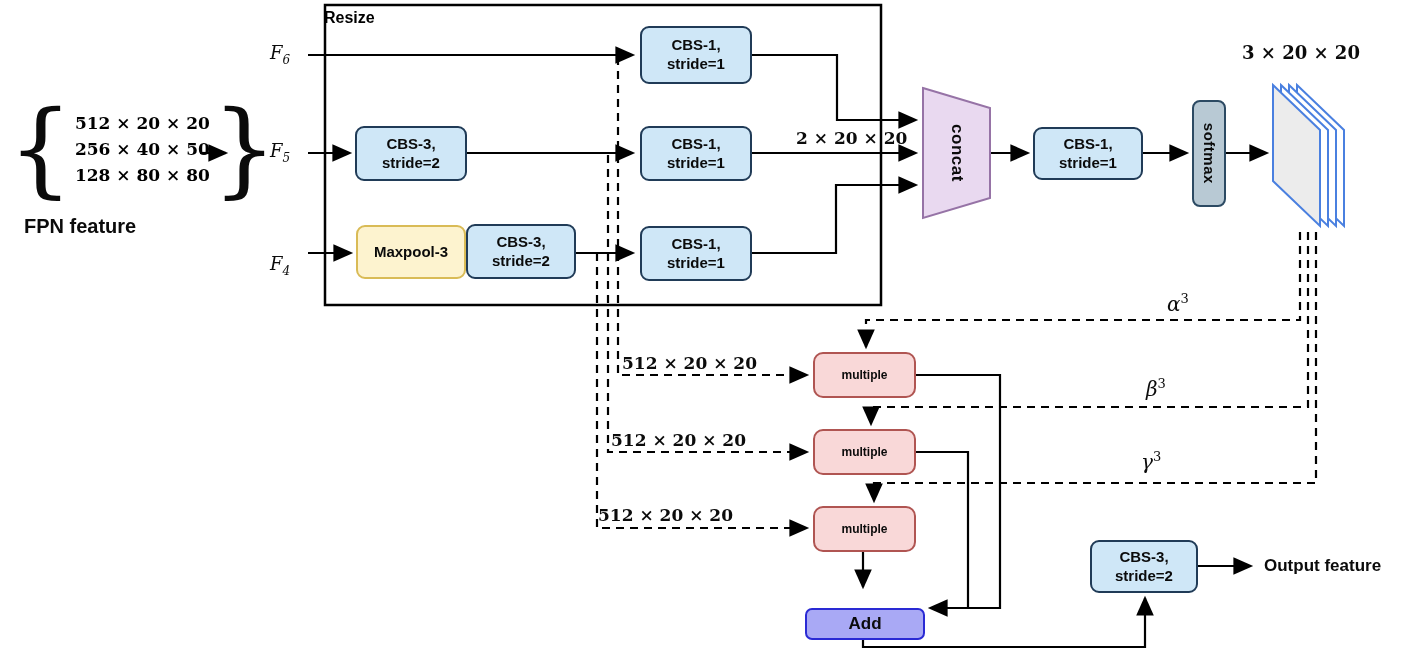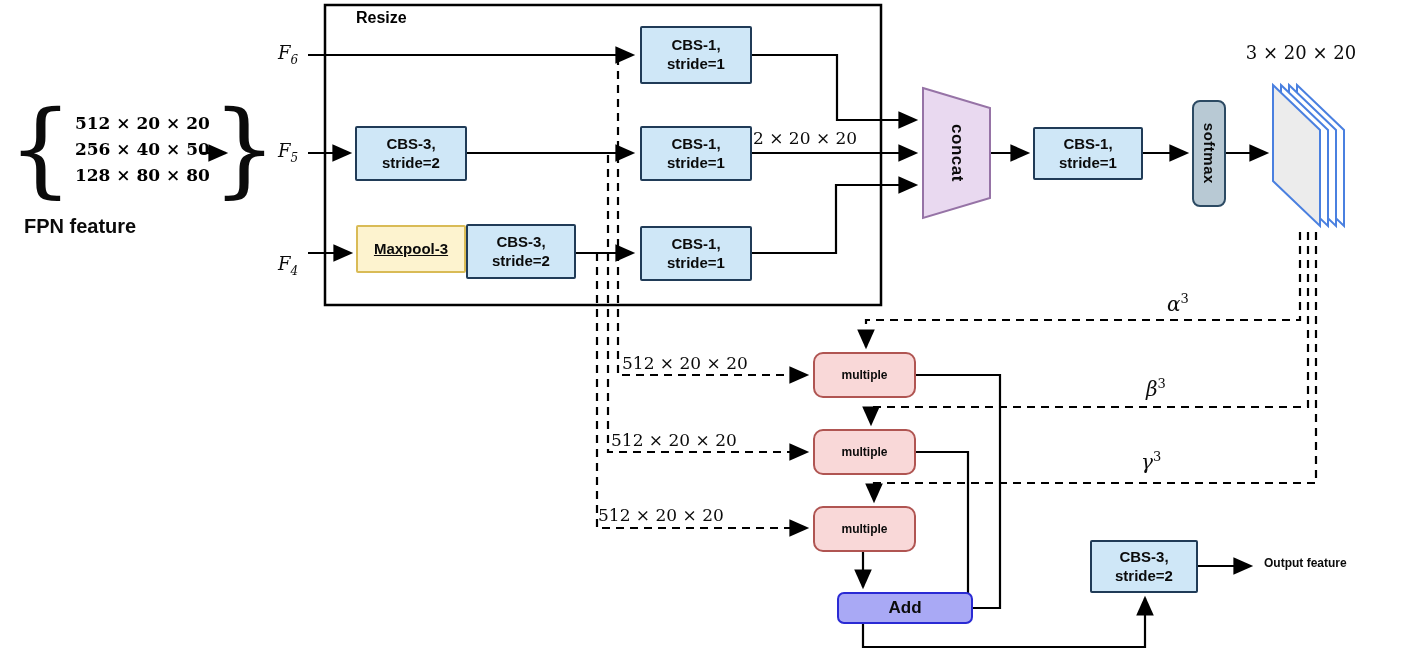--- a/index.html
+++ b/index.html
@@ -1,45 +1,45 @@
 <!DOCTYPE html>
 <html style="--cbs_fill: #cfe7f7; --cbs_border: #203b57; --maxpool_fill: #fdf3cf; --maxpool_border: #d9bb56; --concat_fill: #e9d9f0; --concat_border: #9673a6; --softmax_fill: #b8c9d4; --softmax_border: #2c4a63; --multiple_fill: #f9d8d8; --multiple_border: #b05552; --add_fill: #a9a9f5; --add_border: #2a2ad4; --stack_stroke: #4a80e0; --stack_front_fill: #ececec; --line_color: #000000;"><head>
 <meta charset="utf-8">
 <style>
   html,body{margin:0;padding:0;background:#fff;}
   #canvas{position:relative;width:1417px;height:657px;background:#fff;overflow:hidden;
           font-family:"Liberation Sans",sans-serif;}
   #wires{position:absolute;left:0;top:0;z-index:1;}
   .box{position:absolute;box-sizing:border-box;z-index:2;display:flex;align-items:center;
-       justify-content:center;text-align:center;border-radius:2px;
+       justify-content:center;text-align:center;border-radius:9px;
        font:bold 15px/1.25 "Liberation Sans",sans-serif;color:#0b0b0b;white-space:pre-line;}
   .cbs{background:var(--cbs_fill);border:2px solid var(--cbs_border);}
   .maxpool{background:var(--maxpool_fill);border:2px solid var(--maxpool_border);}
   .multiple{background:var(--multiple_fill);border:2.5px solid var(--multiple_border);
             border-radius:10px;font-size:12px;}
   .addbox{background:var(--add_fill);border:2.5px solid var(--add_border);border-radius:7px;
           font-size:17px;}
   .softmax{background:var(--softmax_fill);border:2px solid var(--softmax_border);border-radius:8px;}
   .rot90{transform:rotate(90deg);white-space:nowrap;letter-spacing:.5px;}
   .lbl{position:absolute;z-index:2;color:#0b0b0b;}
   .sans-b{font:bold 16px "Liberation Sans",sans-serif;}
-  .math{font-family:"DejaVu Serif",serif;font-weight:normal;font-size:17px;white-space:nowrap;}
+  .math{font-family:"DejaVu Serif",serif;font-weight:bold;font-size:17px;white-space:nowrap;}
   .mathit{font-family:"DejaVu Serif",serif;font-style:italic;font-weight:normal;
           font-size:18px;white-space:nowrap;}
   .mathit sub{font-size:12px;}
   .wlbl{font-family:"DejaVu Serif",serif;font-style:italic;font-size:20px;white-space:nowrap;}
   .wlbl sup{font-size:13px;font-style:normal;}
   .fpn-block{position:absolute;left:8px;top:110px;display:flex;align-items:center;z-index:2;}
   .brace{font-family:"DejaVu Serif",serif;font-size:102px;font-weight:400;line-height:78px;
          color:#0b0b0b;}
   .fpn-lines{display:flex;flex-direction:column;margin:0 2px;}
   .fpn-lines div{font-family:"DejaVu Serif",serif;font-weight:bold;font-size:17px;
                  line-height:26px;text-align:left;}
-  .resize-title{position:absolute;left:356px;top:9px;font:bold 16px "Liberation Sans",sans-serif;z-index:2;}
-  .flabel{position:absolute;width:36px;text-align:center;z-index:2;}
+  .resize-title{position:absolute;left:324px;top:9px;font:bold 16px "Liberation Sans",sans-serif;z-index:2;}
+  .flabel{position:absolute;width:36px;text-align:left;z-index:2;}
 </style>
 </head>
 <body>
 
 <div id="canvas">
 
   <svg id="wires" width="1417" height="657" viewBox="0 0 1417 657">
     <defs>
       <marker id="arr" markerWidth="11" markerHeight="10" refX="8" refY="4" orient="auto">
         <path d="M0,0 L9,4 L0,8 z" fill="#000"></path>
@@ -103,48 +103,48 @@
   <div class="lbl mathit flabel" style="left:270px;top:42px;"><span>F</span><sub>6</sub></div>
   <div class="lbl mathit flabel" style="left:270px;top:140px;"><span>F</span><sub>5</sub></div>
   <div class="lbl mathit flabel" style="left:270px;top:253px;"><span>F</span><sub>4</sub></div>
 
   <div class="box cbs" style="left:640px;top:26px;width:112px;height:58px;">CBS-1,
 stride=1</div>
   <div class="box cbs" style="left:355px;top:126px;width:112px;height:55px;">CBS-3,
 stride=2</div>
   <div class="box cbs" style="left:640px;top:126px;width:112px;height:55px;">CBS-1,
 stride=1</div>
-  <div class="box maxpool" style="left:356px;top:225px;width:110px;height:48px;text-decoration:underline;">Maxpool-3</div>
+  <div class="box maxpool" style="left:356px;top:225px;width:110px;height:54px;">Maxpool-3</div>
   <div class="box cbs" style="left:466px;top:224px;width:110px;height:55px;">CBS-3,
 stride=2</div>
   <div class="box cbs" style="left:640px;top:226px;width:112px;height:55px;">CBS-1,
 stride=1</div>
 
   <div class="lbl" style="left:923px;top:88px;width:67px;height:130px;display:flex;align-items:center;justify-content:center;font:bold 17px 'Liberation Sans',sans-serif;">
     <span class="rot90">concat</span>
   </div>
 
   <div class="box cbs" style="left:1033px;top:127px;width:110px;height:53px;">CBS-1,
 stride=1</div>
   <div class="box softmax" style="left:1192px;top:100px;width:34px;height:107px;">
     <span class="rot90" style="font-size:15px;">softmax</span>
   </div>
 
-  <div class="lbl math" style="left:753px;top:128px;">2 × 20 × 20</div>
+  <div class="lbl math" style="left:796px;top:128px;">2 × 20 × 20</div>
   <div class="lbl math" style="left:1236px;top:42px;width:130px;text-align:center;font-size:18px;">3 × 20 × 20</div>
   <div class="lbl math" style="left:622px;top:353px;">512 × 20 × 20</div>
   <div class="lbl math" style="left:611px;top:430px;">512 × 20 × 20</div>
   <div class="lbl math" style="left:598px;top:505px;">512 × 20 × 20</div>
 
   <div class="lbl wlbl" style="left:1167px;top:291px;"><span>α</span><sup>3</sup></div>
   <div class="lbl wlbl" style="left:1146px;top:376px;"><span>β</span><sup>3</sup></div>
   <div class="lbl wlbl" style="left:1141px;top:449px;"><span>γ</span><sup>3</sup></div>
 
   <div class="box multiple" style="left:813px;top:352px;width:103px;height:46px;">multiple</div>
   <div class="box multiple" style="left:813px;top:429px;width:103px;height:46px;">multiple</div>
   <div class="box multiple" style="left:813px;top:506px;width:103px;height:46px;">multiple</div>
-  <div class="box addbox" style="left:805px;top:592px;width:136px;height:32px;margin-left:32px;">Add</div>
+  <div class="box addbox" style="left:805px;top:608px;width:120px;height:32px;">Add</div>
 
   <div class="box cbs" style="left:1090px;top:540px;width:108px;height:53px;">CBS-3,
 stride=2</div>
-  <div class="lbl sans-b" style="left:1264px;top:556px;font-size:12px;">Output feature</div>
+  <div class="lbl sans-b" style="left:1264px;top:556px;font-size:17px;">Output feature</div>
 
 </div>
 
 </body></html>

